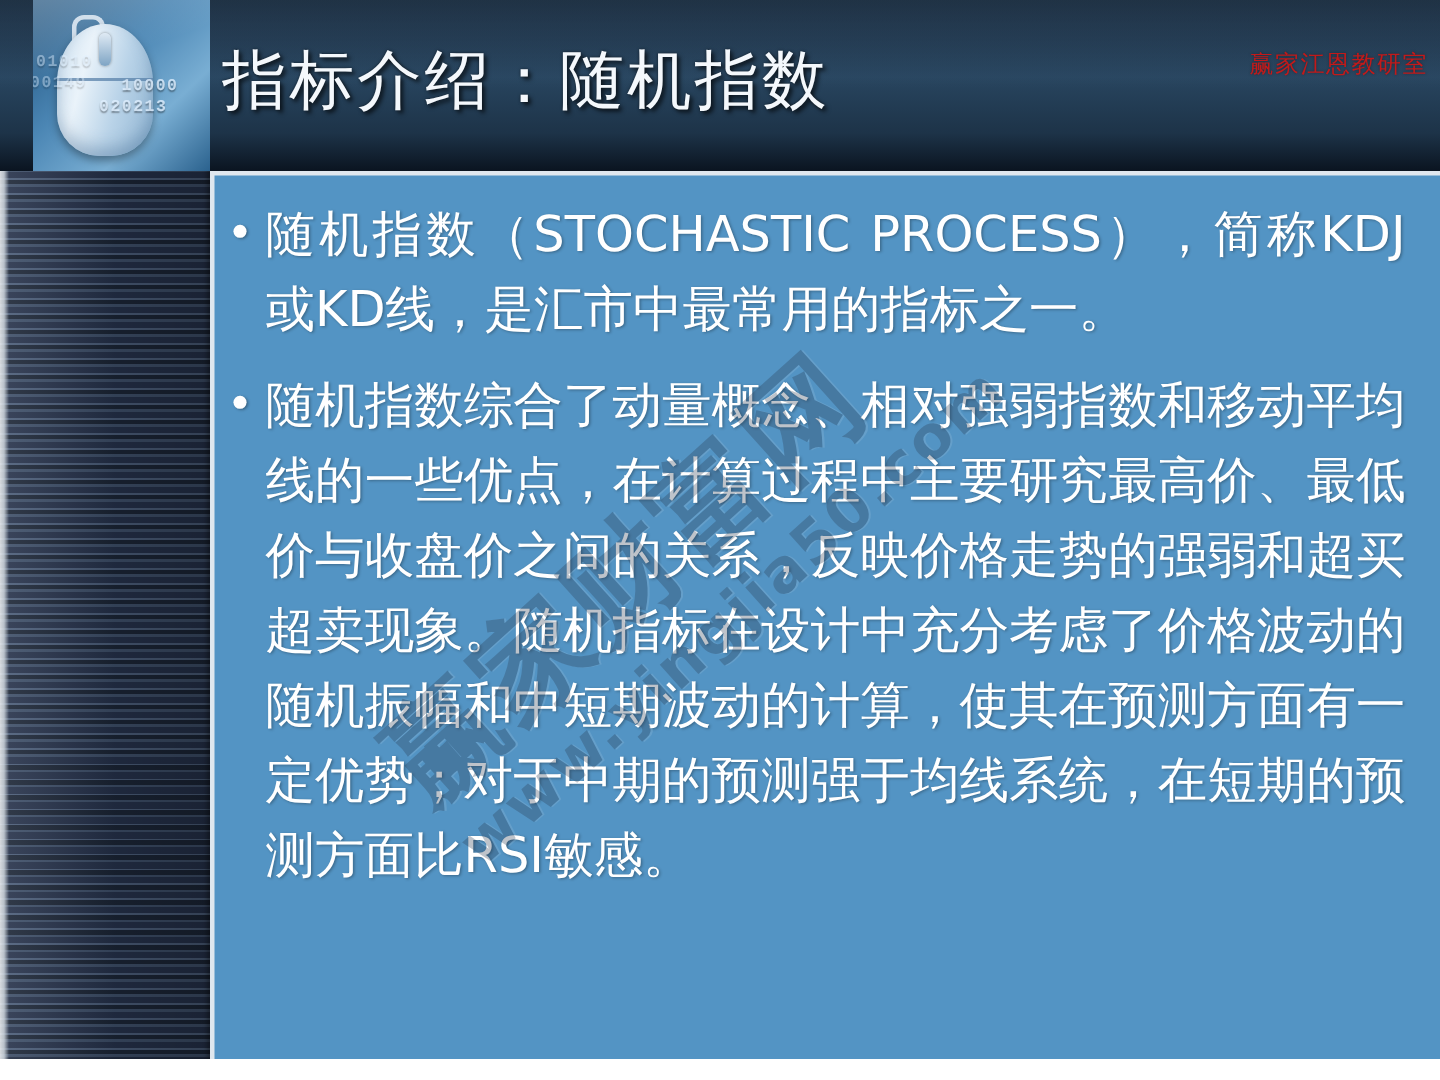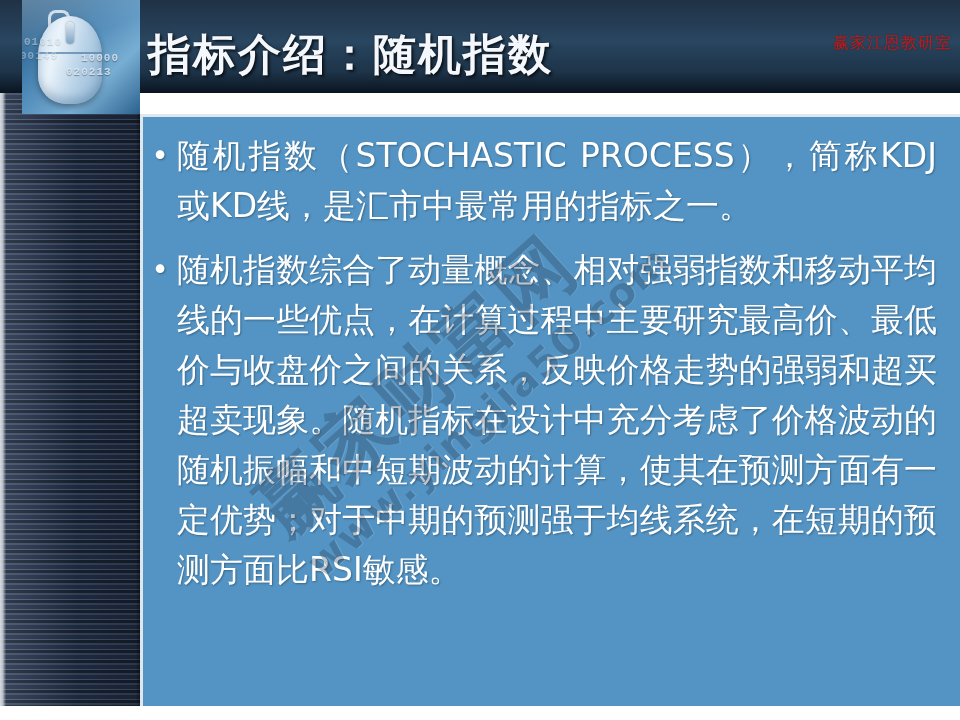--- a/index.html
+++ b/index.html
@@ -57,21 +57,21 @@
     background: linear-gradient(to right, #f2f4f6, #cfd6dd 45%, rgba(200,210,220,0));
     opacity: .85;
   }
 
   
   .header {
     position: absolute;
     left: 0px;
     top: 0px;
     width: 960px;
-    height: 93px;
+    height: 114px;
     background: linear-gradient(to bottom,
         #0c1a28 0%,
         #16293c 14%,
         #28455f 45%,
         #1d3348 78%,
         #0a1420 100%);
   }
   .header-sheen {
     position: absolute;
     left: 0; top: 0;
@@ -157,21 +157,21 @@
 
   
   .title {
     position: absolute;
     left: 148px;
     top: 26px;
     font-size: 43px;
     line-height: 56px;
     color: #f4f8fc;
     font-family: "DejaVu Serif", "Liberation Serif", serif;
-    font-weight: bold;
+    font-weight: normal;
     letter-spacing: 2px;
     text-shadow: 2px 2px 3px rgba(0,0,0,.65), 0 0 2px rgba(0,0,0,.5);
     white-space: nowrap;
   }
 
   
   .brand {
     position: absolute;
     right: 8px;
     top: 28px;

